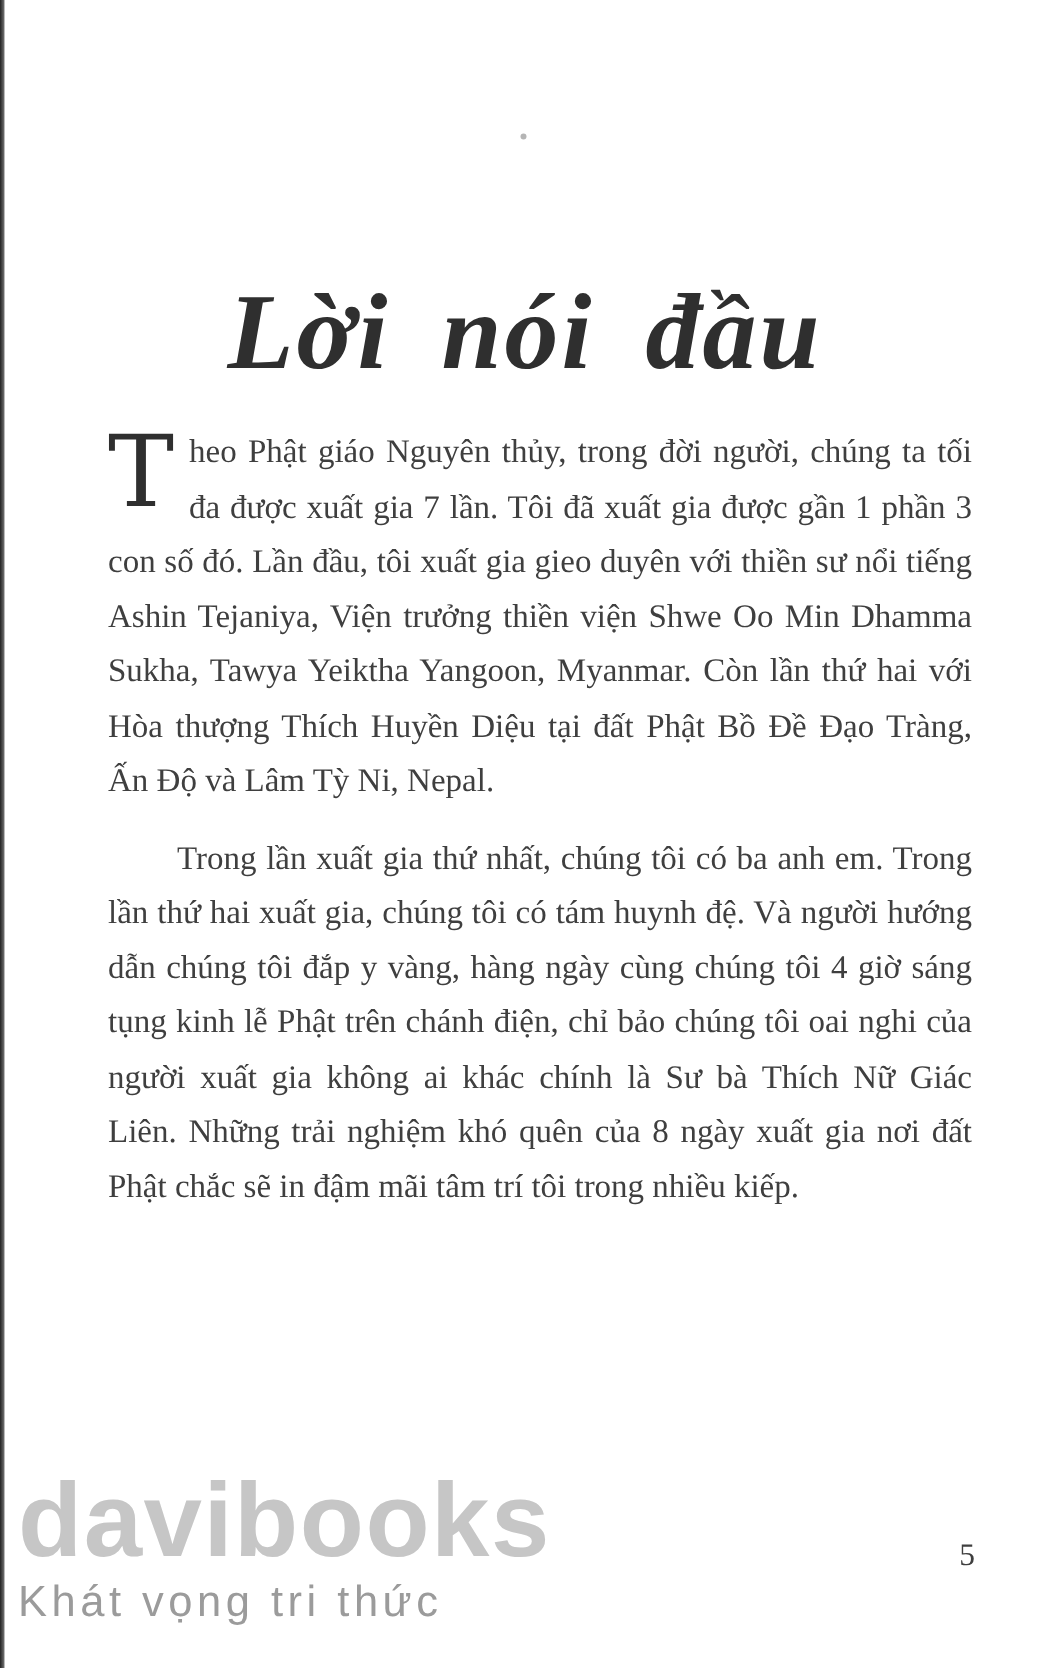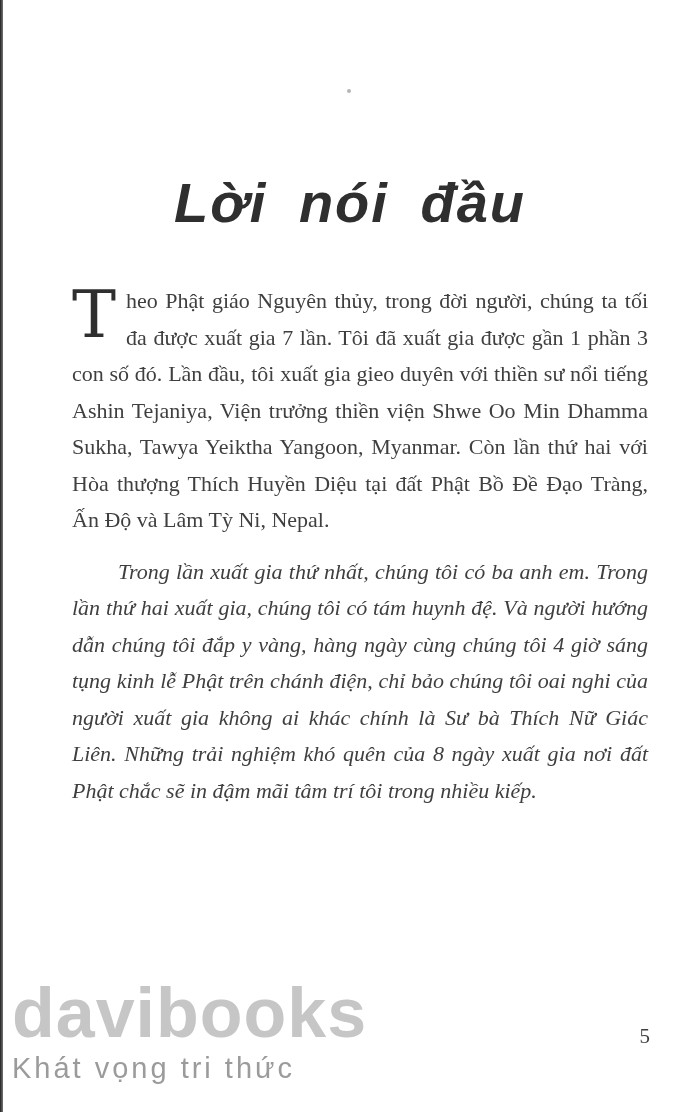--- a/index.html
+++ b/index.html
@@ -30,43 +30,42 @@
     height: 4px;
     border-radius: 50%;
     background: #b5b5b5;
   }
   .page-title {
     position: absolute;
     top: 132px;
     left: 0;
     width: 100%;
     text-align: center;
-    font-family: Liberation Sans, sans-serif;
+    font-family: Liberation Serif, serif;
     font-style: italic;
-    font-size: 56px;
+    font-size: 72px;
     color: #2f2f2f;
     letter-spacing: 2px;
     word-spacing: 14px;
   }
   .content {
     position: absolute;
     top: 283px;
     left: 72px;
     width: 576px;
     font-size: 22px;
     line-height: 36.5px;
     color: #3f3f3f;
     text-align: justify;
   }
   .para {
     margin: 0 0 15px 0;
   }
   .para.indent {
     text-indent: 46px;
-    font-style: italic;
   }
   .dropcap {
     float: left;
     font-family: "DejaVu Serif", serif;
     font-size: 66px;
     line-height: 56px;
     padding: 4px 10px 0 0;
     color: #2f2f2f;
   }
   .watermark {

